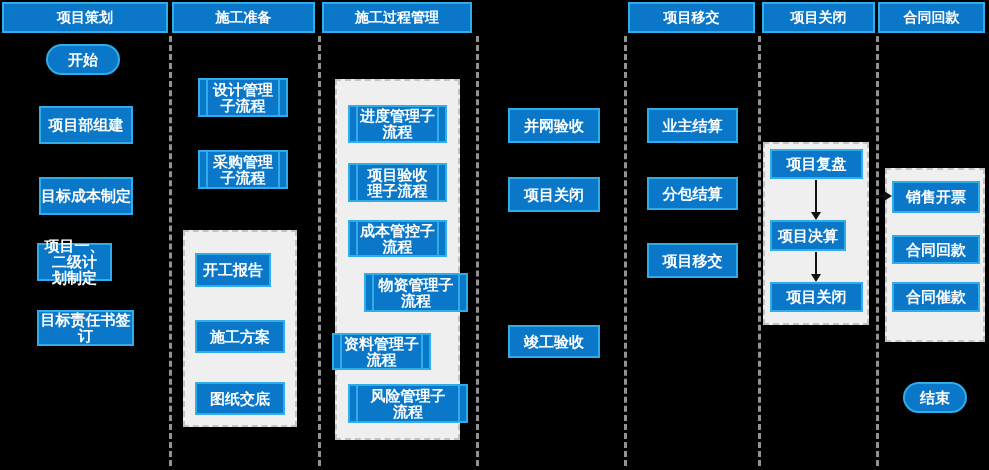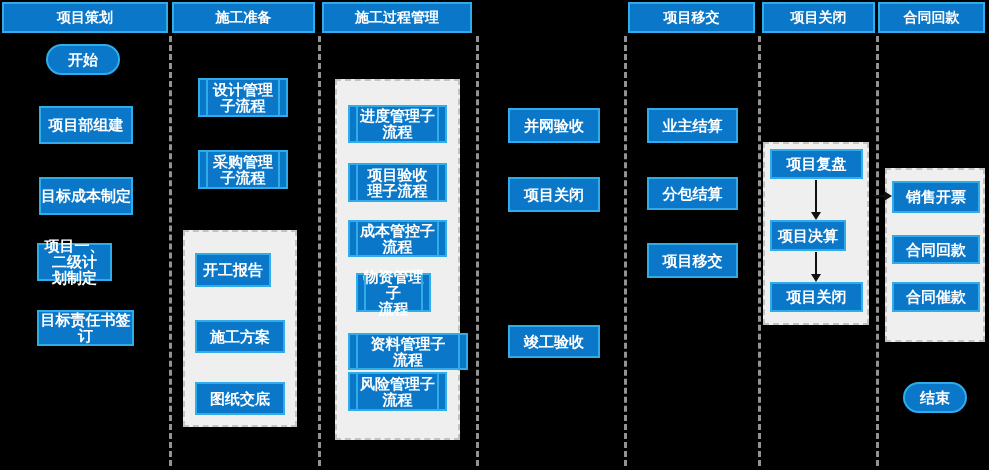--- a/index.html
+++ b/index.html
@@ -106,25 +106,25 @@
   <div class="node" style="left:195px;top:253px;width:76px;height:34px"><span class="lbl">开工报告</span></div>
   <div class="node" style="left:195px;top:320px;width:90px;height:33px"><span class="lbl">施工方案</span></div>
   <div class="node" style="left:195px;top:382px;width:90px;height:33px"><span class="lbl">图纸交底</span></div>
 
   <div class="node subprocess" style="left:348px;top:105px;width:99px;height:38px"><span class="lbl">进度管理子
 流程</span></div>
   <div class="node subprocess" style="left:348px;top:163px;width:99px;height:39px"><span class="lbl">项目验收
 理子流程</span></div>
   <div class="node subprocess" style="left:348px;top:220px;width:99px;height:37px"><span class="lbl">成本管控子
 流程</span></div>
-  <div class="node subprocess" style="left:356px;top:273px;width:75px;height:39px"><span class="lbl">物资管理子
+  <div class="node subprocess" style="left:364px;top:273px;width:104px;height:39px"><span class="lbl">物资管理子
 流程</span></div>
-  <div class="node subprocess" style="left:348px;top:333px;width:120px;height:37px"><span class="lbl">资料管理子
+  <div class="node subprocess" style="left:332px;top:333px;width:99px;height:37px"><span class="lbl">资料管理子
 流程</span></div>
-  <div class="node subprocess" style="left:348px;top:372px;width:99px;height:39px"><span class="lbl">风险管理子
+  <div class="node subprocess" style="left:348px;top:384px;width:120px;height:39px"><span class="lbl">风险管理子
 流程</span></div>
 
   <div class="node" style="left:508px;top:108px;width:92px;height:35px"><span class="lbl">并网验收</span></div>
   <div class="node" style="left:508px;top:177px;width:92px;height:35px"><span class="lbl">项目关闭</span></div>
   <div class="node" style="left:508px;top:325px;width:92px;height:33px"><span class="lbl">竣工验收</span></div>
 
   <div class="node" style="left:647px;top:108px;width:91px;height:35px"><span class="lbl">业主结算</span></div>
   <div class="node" style="left:647px;top:177px;width:91px;height:33px"><span class="lbl">分包结算</span></div>
   <div class="node" style="left:647px;top:243px;width:91px;height:35px"><span class="lbl">项目移交</span></div>
 

